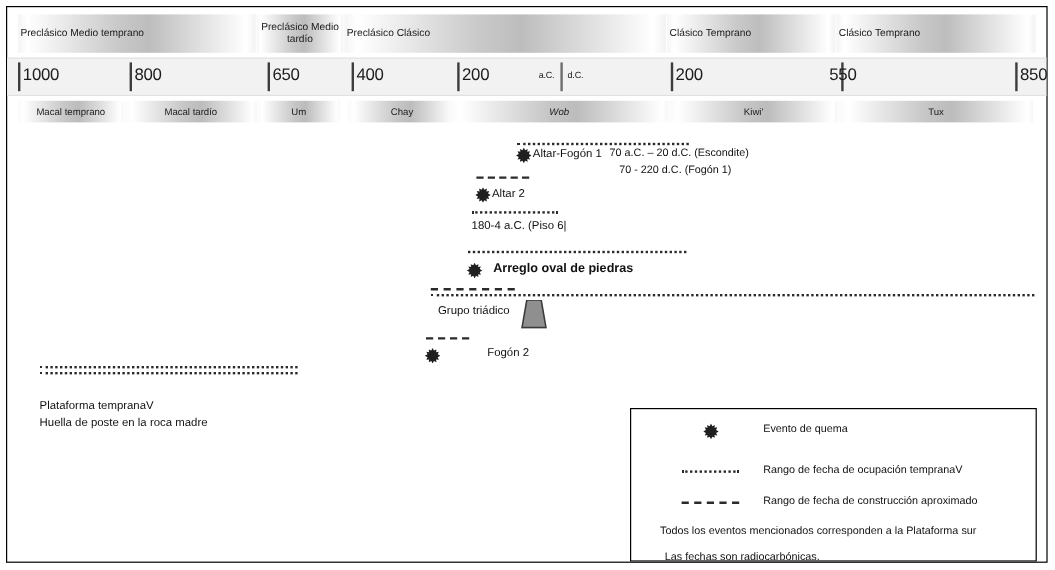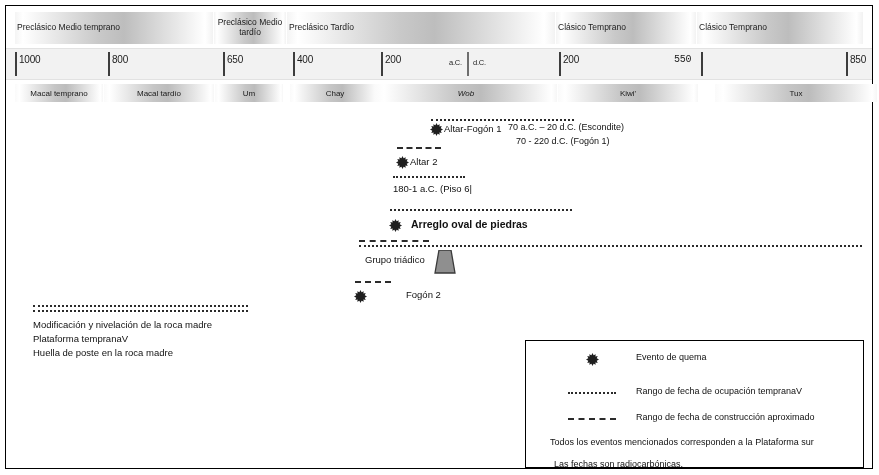--- a/index.html
+++ b/index.html
@@ -28,21 +28,21 @@
     position:absolute;top:0;height:100%;
     display:flex;align-items:center;justify-content:center;
     text-align:center;font-size:8px;color:#1a1a1a;
     background:linear-gradient(to right,#fafafa 0%,#ffffff 5%,#c6c6c6 45%,#bcbcbc 58%,#ffffff 97%,#f6f6f6 100%);
   }
 
   
   .axis{position:absolute;left:0;height:30px;background:#f2f2f2;border-top:1px solid #e2e2e2;border-bottom:1px solid #e2e2e2;}
   .tick{position:absolute;top:3px;height:24px;width:2px;background:#6e6e6e;}
   .tick.major{background:#3d3d3d;width:2px;}
-  .tick-label{position:absolute;top:5px;font-size:10px;color:#1c1c1c;letter-spacing:-0.2px;}
+  .tick-label{position:absolute;top:5px;font-size:14px;color:#1c1c1c;letter-spacing:-0.2px;}
   .tick-label.small{font-size:7.5px;top:9px;}
 
   
   .plot{position:absolute;left:0;top:0;right:0;bottom:0;}
 
   .dots-occ{ 
     position:absolute;height:0;
     border-top:2px dotted #2b2b2b;
   }
   .dots-con{ 
@@ -79,21 +79,21 @@
 <div id="chrono">
 
   <div class="band-row" id="period-bands" style="top:6px;width:100%;">
       <div class="band" style="left: 9px; width: 198px;">
         <span>Preclásico Medio temprano</span>
       </div>
       <div class="band" style="left: 208px; width: 72px;">
         <span>Preclásico Medio tardío</span>
       </div>
       <div class="band" style="left: 281px; width: 268px;">
-        <span>Preclásico Tardío</span>
+        <span>Preclásico Clásico</span>
       </div>
       <div class="band" style="left: 550px; width: 140px;">
         <span>Clásico Temprano</span>
       </div>
       <div class="band" style="left: 691px; width: 166px;">
         <span>Clásico Temprano</span>
       </div>
     </div>
 
   <div class="axis" id="axis" style="top:42px;width:100%;">
@@ -105,21 +105,21 @@
       <div class="tick-label" style="left: 221px;">650</div>
       <div class="tick major" style="left: 287px;"></div>
       <div class="tick-label" style="left: 291px;">400</div>
       <div class="tick major" style="left: 375px;"></div>
       <div class="tick-label" style="left: 379px;">200</div>
       <div class="tick-label small" style="left: 443px;">a.C.</div>
       <div class="tick-label small" style="left: 467px;">d.C.</div>
       <div class="tick major" style="left: 553px;"></div>
       <div class="tick-label" style="left: 557px;">200</div>
       <div class="tick major" style="left: 695px;"></div>
-      <div class="tick-label" style="left: 668px; font-family: Liberation Mono, monospace;">550</div>
+      <div class="tick-label" style="left: 685px;">550</div>
       <div class="tick major" style="left: 840px;"></div>
       <div class="tick-label" style="left: 844px;">850</div>
       <div class="tick" style="left: 461px;"></div>
     </div>
 
   <div class="band-row2" id="ceramic-bands" style="top:78px;width:100%;">
       <div class="band2" style="left: 9px; width: 88px;">
         <span>Macal temprano</span>
       </div>
       <div class="band2" style="left: 98px; width: 110px;">
@@ -130,21 +130,21 @@
       </div>
       <div class="band2" style="left: 284px; width: 90px; justify-content: center;">
         <span>Chay</span>
       </div>
       <div class="band2" style="left: 369px; width: 182px; font-style: italic;">
         <span>Wob</span>
       </div>
       <div class="band2" style="left: 552px; width: 140px;">
         <span>Kiwi'</span>
       </div>
-      <div class="band2" style="left: 709px; width: 162px;">
+      <div class="band2" style="left: 693px; width: 162px;">
         <span>Tux</span>
       </div>
     </div>
 
   <div class="plot" id="plot">
       <div class="dots-occ" style="left: 425px; width: 143px; top: 113px;"></div>
       <div class="burst" style="left: 424px; top: 117px;">
         <svg viewBox="0 0 20 20" width="13" height="13" aria-hidden="true">
           <path fill="#1f1f1f" d="M10 0l1.7 3.3L15 1.8l-.6 3.6 3.6-.6-1.5 3.3L20 10l-3.5 1.9 1.5 3.3-3.6-.6.6 3.6-3.3-1.5L10 20l-1.7-3.3L5 18.2l.6-3.6-3.6.6 1.5-3.3L0 10l3.5-1.9L2 4.8l3.6.6L5 1.8l3.3 1.5z"></path>
         </svg>
@@ -153,21 +153,21 @@
       <div class="date-note" style="left: 502px; top: 116px;">70 a.C. – 20 d.C. (Escondite)</div>
       <div class="date-note" style="left: 510px; top: 130px;">70 - 220 d.C. (Fogón 1)</div>
       <div class="dots-con" style="left: 391px; width: 44px; top: 141px;"></div>
       <div class="burst" style="left: 390px; top: 150px;">
         <svg viewBox="0 0 20 20" width="13" height="13" aria-hidden="true">
           <path fill="#1f1f1f" d="M10 0l1.7 3.3L15 1.8l-.6 3.6 3.6-.6-1.5 3.3L20 10l-3.5 1.9 1.5 3.3-3.6-.6.6 3.6-3.3-1.5L10 20l-1.7-3.3L5 18.2l.6-3.6-3.6.6 1.5-3.3L0 10l3.5-1.9L2 4.8l3.6.6L5 1.8l3.3 1.5z"></path>
         </svg>
       </div>
       <div class="row-label" style="left: 404px; top: 150px;">Altar 2</div>
       <div class="dots-occ" style="left: 387px; width: 72px; top: 170px;"></div>
-      <div class="row-label" style="left: 387px; top: 177px;">180-1 a.C. (Piso 6|</div>
+      <div class="row-label" style="left: 387px; top: 177px;">180-4 a.C. (Piso 6|</div>
       <div class="dots-occ" style="left: 384px; width: 182px; top: 203px;"></div>
       <div class="burst" style="left: 383px; top: 213px;">
         <svg viewBox="0 0 20 20" width="13" height="13" aria-hidden="true">
           <path fill="#1f1f1f" d="M10 0l1.7 3.3L15 1.8l-.6 3.6 3.6-.6-1.5 3.3L20 10l-3.5 1.9 1.5 3.3-3.6-.6.6 3.6-3.3-1.5L10 20l-1.7-3.3L5 18.2l.6-3.6-3.6.6 1.5-3.3L0 10l3.5-1.9L2 4.8l3.6.6L5 1.8l3.3 1.5z"></path>
         </svg>
       </div>
       <div class="row-label big" style="left: 405px; top: 212px;">Arreglo oval de piedras</div>
       <div class="dots-occ" style="left: 353px; width: 503px; top: 239px;"></div>
       <div class="dots-con" style="left: 353px; width: 70px; top: 234px;"></div>
       <div class="pyramid" style="left: 428px; top: 244px;">
@@ -178,21 +178,20 @@
       <div class="row-label" style="left: 359px; top: 248px;">Grupo triádico</div>
       <div class="dots-con" style="left: 349px; width: 36px; top: 275px;"></div>
       <div class="burst" style="left: 348px; top: 284px;">
         <svg viewBox="0 0 20 20" width="13" height="13" aria-hidden="true">
           <path fill="#1f1f1f" d="M10 0l1.7 3.3L15 1.8l-.6 3.6 3.6-.6-1.5 3.3L20 10l-3.5 1.9 1.5 3.3-3.6-.6.6 3.6-3.3-1.5L10 20l-1.7-3.3L5 18.2l.6-3.6-3.6.6 1.5-3.3L0 10l3.5-1.9L2 4.8l3.6.6L5 1.8l3.3 1.5z"></path>
         </svg>
       </div>
       <div class="row-label" style="left: 364px; top: 283px; padding-left: 36px;">Fogón 2</div>
       <div class="dots-occ" style="left: 27px; width: 215px; top: 299px;"></div>
       <div class="dots-occ" style="left: 27px; width: 215px; top: 304px;"></div>
-      <div class="row-label" style="left: 27px; top: 313px;">Modificación y nivelación de la roca madre</div>
       <div class="row-label" style="left: 27px; top: 327px;">Plataforma tempranaV</div>
       <div class="row-label" style="left: 27px; top: 341px;">Huella de poste en la roca madre</div>
     </div>
 
   <div class="legend">
     <div class="legend-row" style="top:8px;">
       <div class="legend-sym">
         <svg viewBox="0 0 20 20" width="13" height="13" aria-hidden="true">
           <path fill="#1f1f1f" d="M10 0l1.7 3.3L15 1.8l-.6 3.6 3.6-.6-1.5 3.3L20 10l-3.5 1.9 1.5 3.3-3.6-.6.6 3.6-3.3-1.5L10 20l-1.7-3.3L5 18.2l.6-3.6-3.6.6 1.5-3.3L0 10l3.5-1.9L2 4.8l3.6.6L5 1.8l3.3 1.5z"></path>
         </svg>

